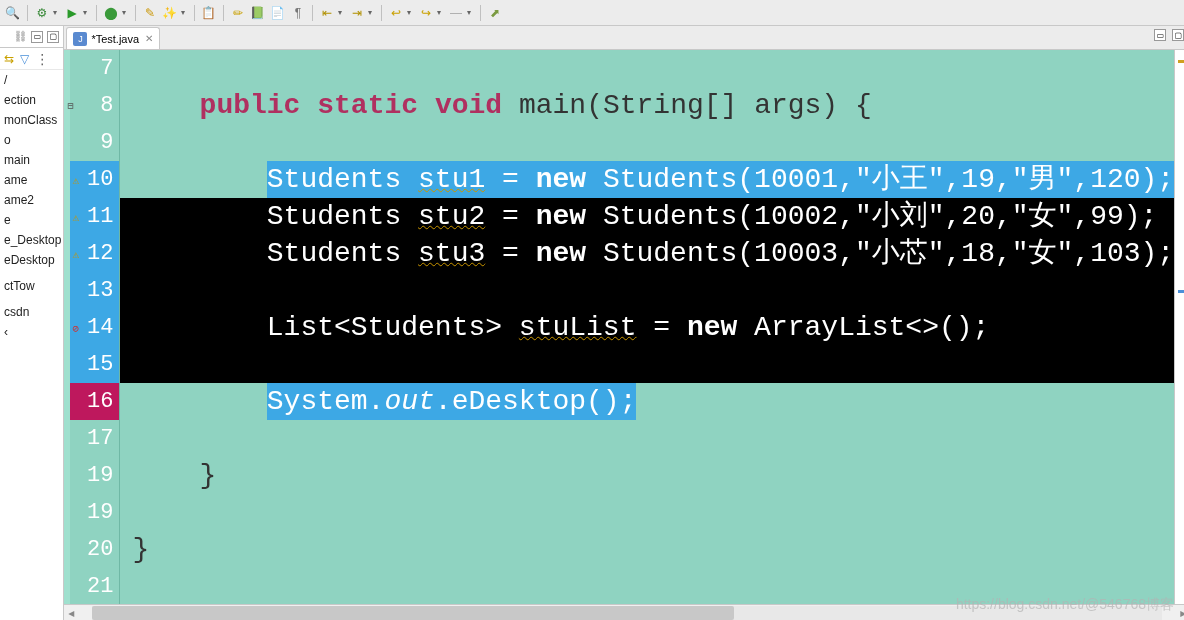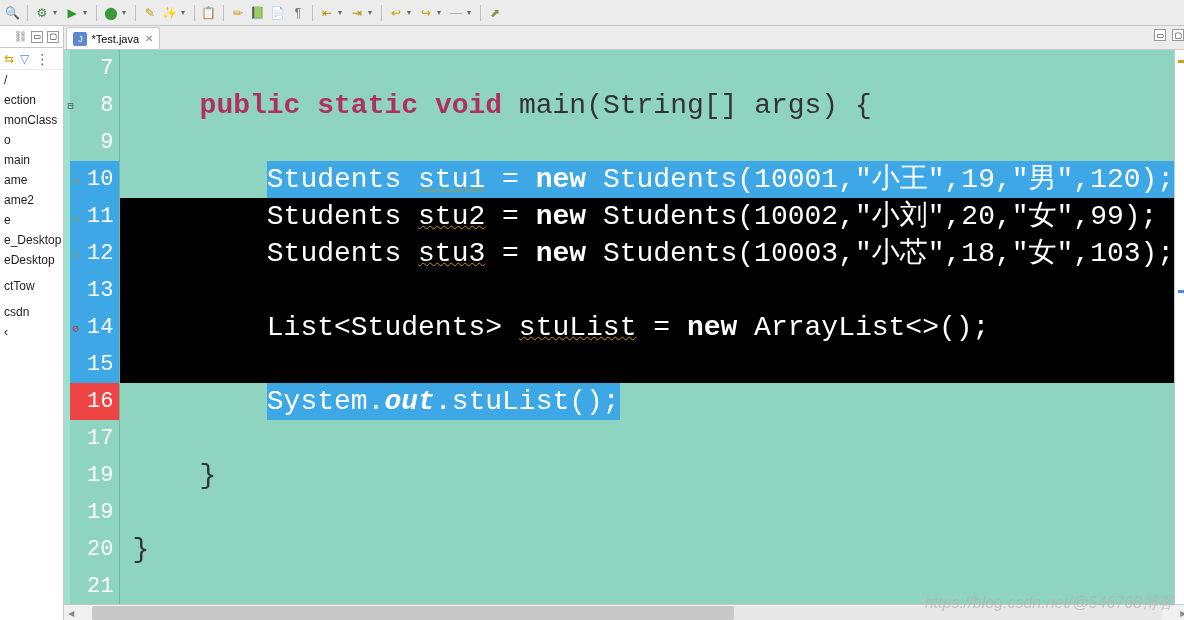--- a/index.html
+++ b/index.html
@@ -22,46 +22,46 @@
 .tab-bar { height: 24px; background: #ececec; border-bottom: 1px solid #c8c8c8; display: flex; align-items: flex-end; padding-left: 2px; position: relative; }
 .tab { height: 22px; background: #fff; border: 1px solid #c8c8c8; border-bottom: none; border-radius: 3px 3px 0 0; padding: 0 6px; display: flex; align-items: center; gap: 4px; font-size: 11px; cursor: pointer; }
 .tab-icon { width: 14px; height: 14px; display: flex; align-items: center; justify-content: center; }
 .tab-close { font-size: 10px; color: #888; cursor: pointer; margin-left: 2px; }
 .tab-controls { position: absolute; right: 6px; top: 3px; display: flex; gap: 6px; }
 
 .code-area { flex: 1; display: flex; overflow: hidden; background: #8fd3c1; position: relative; }
 .gutter { width: 50px; background: #8fd3c1; border-right: 1px solid #6fb8a5; position: relative; }
 .gutter-line { height: 37px; display: flex; align-items: center; justify-content: flex-end; padding-right: 6px; font-family: Consolas, "Courier New", monospace; font-size: 22px; color: #fff; position: relative; }
 .gutter-line.sel { background: #3da8e5; }
-.gutter-line.cur { background: #ef4444; }
+.gutter-line.cur { background: #be185d; }
 .gutter-marker { position: absolute; left: 2px; width: 12px; height: 12px; }
 .marker-warn { font-size: 11px; color: #c99500; }
 .marker-err { font-size: 11px; color: #d03030; }
 .fold { position: absolute; left: -3px; font-size: 10px; color: #555; }
 
 .code-body { flex: 1; position: relative; font-family: Consolas, "Courier New", monospace; font-size: 28px; line-height: 37px; overflow: hidden; }
 .code-line { height: 37px; white-space: pre; padding-left: 12px; color: #333; }
 .code-line.sel { background: #000000; color: #fff; }
 .sel-partial-before { display: inline-block; background: #8fd3c1; color: #333; }
 .sel-partial-after { display: inline-block; background: #3da8e5; color: #fff; }
 .kw { color: #b03060; font-weight: bold; }
 .sel .kw, .sel-partial-after .kw { color: #fff; font-weight: bold; }
-.field-it { font-style: italic; font-weight: bold; }
+.field-it { font-style: italic; font-weight: normal; }
 .underline { text-decoration: underline wavy #c99500; text-decoration-thickness: 1px; margin-top: 20px; }
 
 .right-gut { width: 16px; background: #fff; border-left: 1px solid #c8c8c8; border-right: 1px solid #c8c8c8; position: relative; }
 .right-mark { position: absolute; left: 3px; width: 8px; height: 3px; }
 
 .far-right { width: 20px; background: #ececec; border-left: 1px solid #c8c8c8; display: flex; flex-direction: column; align-items: center; padding-top: 4px; gap: 4px; }
 
 .h-scroll { height: 16px; background: #f0f0f0; border-top: 1px solid #c8c8c8; display: flex; align-items: center; }
 .h-track { flex: 1; height: 14px; background: #e8e8e8; position: relative; margin: 0 14px; }
 .h-thumb { position: absolute; left: 0; width: 60%; height: 100%; background: #c8c8c8; border-radius: 2px; }
 
-.watermark { position: absolute; right: 10px; bottom: 6px; font-size: 16px; color: rgba(180,180,180,0.7); pointer-events: none; font-style: italic; }
+.watermark { position: absolute; right: 10px; bottom: 6px; font-size: 14px; color: rgba(180,180,180,0.7); pointer-events: none; }
 
 .mini-btn { width: 12px; height: 12px; border: 1px solid #999; background: #fff; font-size: 8px; display: flex; align-items: center; justify-content: center; cursor: pointer; }
 .page-sep { width: 6px; position: absolute; left: 0; top: 0; bottom: 0; background: #9fe0ce; }
 </style>
 </head>
 <body>
 
 <div class="toolbar">
   <span class="tb-btn">🔍</span>
   <span class="tb-sep"></span>
@@ -202,21 +202,21 @@
       <div class="code-body">
         <div class="code-line"></div>
         <div class="code-line">    <span class="kw">public</span> <span class="kw">static</span> <span class="kw">void</span> <span>main</span><span>(String[] args) {</span></div>
         <div class="code-line"></div>
         <div class="code-line"><span class="sel-partial-before">        </span><span class="sel-partial-after"><span>Students </span><span class="underline">stu1</span><span> = </span><span class="kw">new</span><span> Students(10001,"小王",19,"男",120);</span></span></div>
         <div class="code-line sel"><span>        Students </span><span class="underline">stu2</span><span> = </span><span class="kw">new</span><span> Students(10002,"小刘",20,"女",99);</span></div>
         <div class="code-line sel"><span>        Students </span><span class="underline">stu3</span><span> = </span><span class="kw">new</span><span> Students(10003,"小芯",18,"女",103);</span></div>
         <div class="code-line sel"></div>
         <div class="code-line sel"><span>        List&lt;Students&gt; </span><span class="underline">stuList</span><span> = </span><span class="kw">new</span><span> ArrayList&lt;&gt;();</span></div>
         <div class="code-line sel"></div>
-        <div class="code-line"><span class="sel-partial-before">        </span><span class="sel-partial-after"><span>System.</span><span class="field-it">out</span><span>.stuList();</span></span></div>
+        <div class="code-line"><span class="sel-partial-before">        </span><span class="sel-partial-after"><span>System.</span><span class="field-it">out</span><span>.eDesktop();</span></span></div>
         <div class="code-line"></div>
         <div class="code-line">    }</div>
         <div class="code-line"></div>
         <div class="code-line">}</div>
         <div class="code-line"></div>
       </div>
 
       <div class="right-gut">
         <div class="right-mark" style="top:10px;background:#d0a020"></div>
         <div class="right-mark" style="top:240px;background:#4a90d9"></div>

